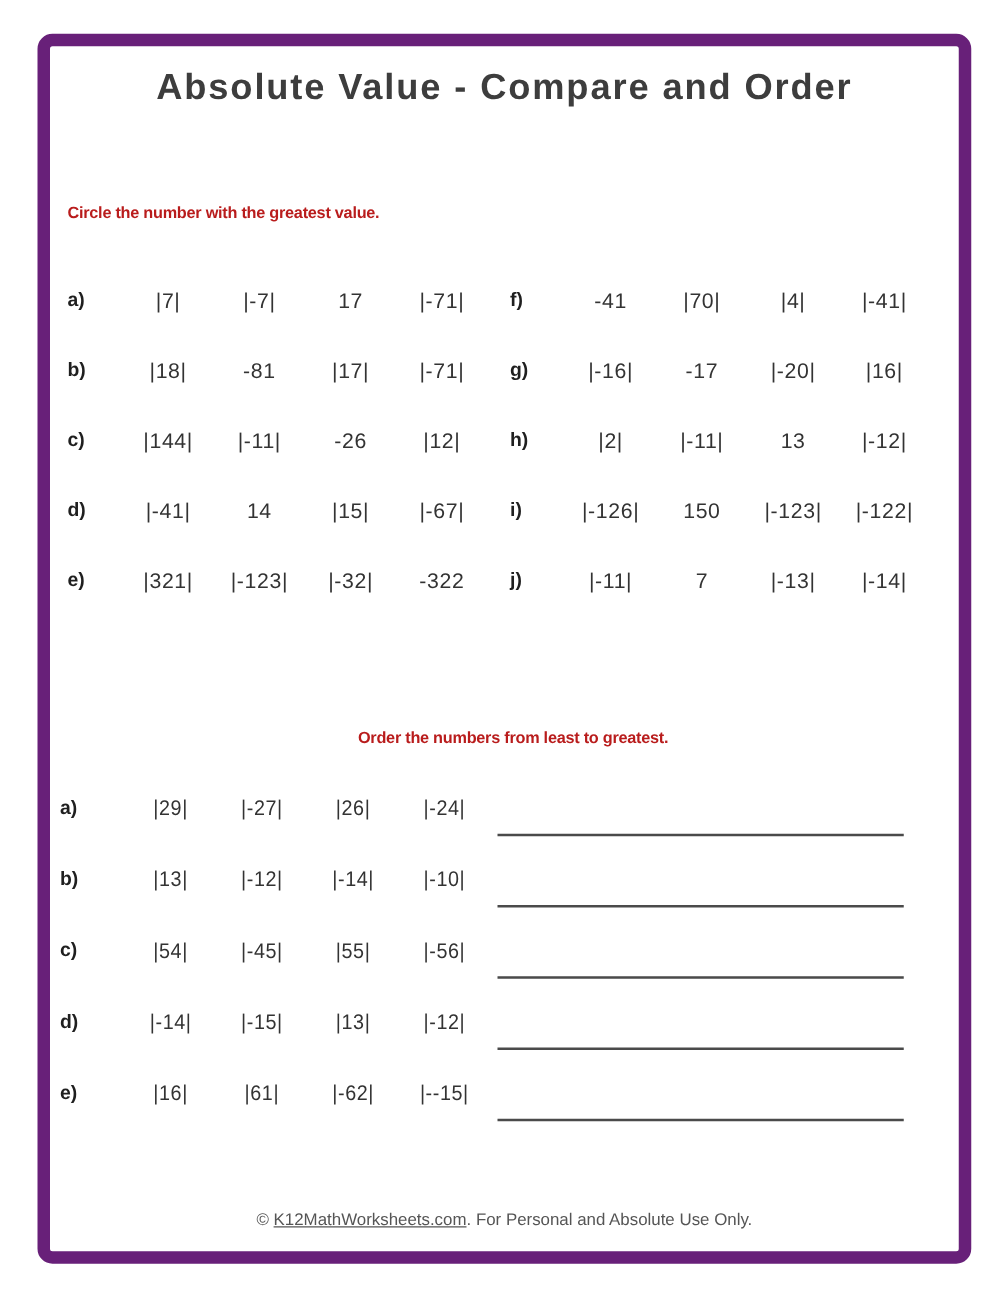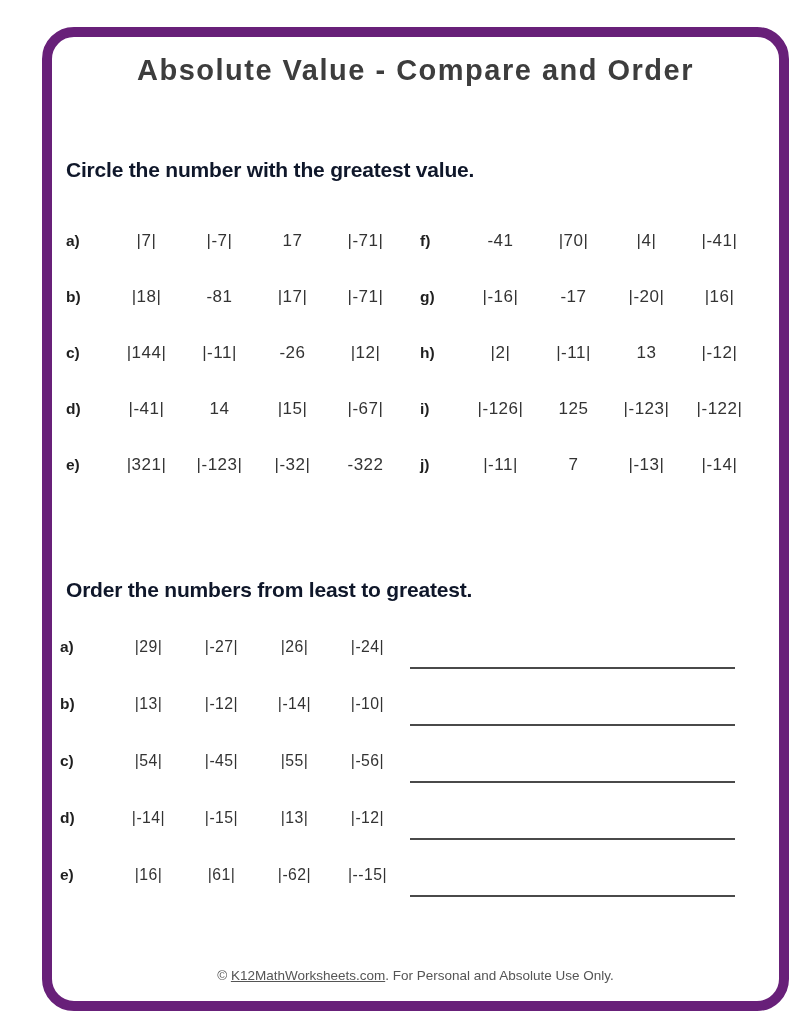--- a/index.html
+++ b/index.html
@@ -10,48 +10,48 @@
   body {
     width: 800px;
     height: 1035px;
     position: relative;
     font-family: "Liberation Sans", sans-serif;
     color: #333333;
     overflow: hidden;
   }
   .frame {
     position: absolute;
-    left: 42px;
+    left: 30px;
     top: 27px;
     width: 747px;
     height: 984px;
     box-sizing: border-box;
     border: 10px solid #682079;
-    border-radius: 32px;
+    border-radius: 12px;
     background: #ffffff;
   }
   .page-title {
     margin: 16px 0 0 0;
     text-align: center;
     font-size: 29px;
     line-height: 34px;
     font-weight: 600;
     letter-spacing: 1.5px;
     color: #3d3d3d;
   }
   .section-heading {
     margin: 0 0 0 14px;
-    font-size: 21px;
+    font-size: 13px;
     line-height: 22px;
     font-weight: 700;
     letter-spacing: -0.2px;
-    color: #0f172a;
+    color: #b91c1c;
   }
   .s1-heading { margin-top: 72px; }
-  .s2-heading { margin-top: 86px; }
+  .s2-heading { margin-top: 86px; text-align: center; }
 
   .s1-grid {
     display: flex;
     margin-left: 14px;
     margin-top: 32px;
   }
   .s1-col { display: flex; flex-direction: column; }
   .s1-col-left  { width: 340px; margin-right: 14px; }
   .s1-col-right { width: 356px; }
   .s1-row {
@@ -172,21 +172,21 @@
         <div class="s1-row">
           <span class="row-label">h)</span>
           <span class="num-cell">|2|</span>
           <span class="num-cell">|-11|</span>
           <span class="num-cell">13</span>
           <span class="num-cell">|-12|</span>
         </div>
         <div class="s1-row">
           <span class="row-label">i)</span>
           <span class="num-cell">|-126|</span>
-          <span class="num-cell">125</span>
+          <span class="num-cell">150</span>
           <span class="num-cell">|-123|</span>
           <span class="num-cell">|-122|</span>
         </div>
         <div class="s1-row">
           <span class="row-label">j)</span>
           <span class="num-cell">|-11|</span>
           <span class="num-cell">7</span>
           <span class="num-cell">|-13|</span>
           <span class="num-cell">|-14|</span>
         </div>

